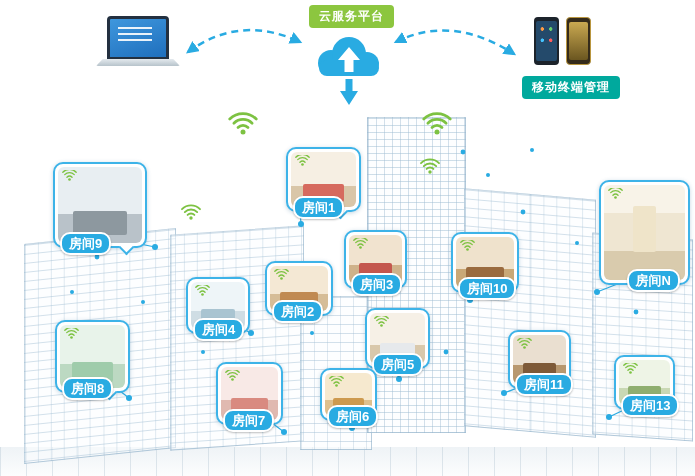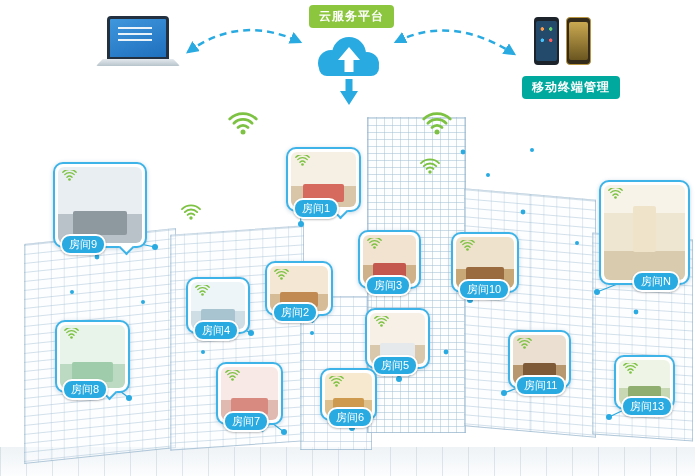--- a/index.html
+++ b/index.html
@@ -50,22 +50,22 @@
     padding:3px;box-sizing:border-box;box-shadow:0 1px 4px rgba(60,120,160,.3);}
   .room::before{content:"";position:absolute;width:9px;height:9px;background:#fff;
     border-right:2px solid #3db3e8;border-bottom:2px solid #3db3e8;bottom:-7px;right:13px;
     transform:rotate(45deg);}
   .room-photo{width:100%;height:100%;border-radius:6px;position:relative;overflow:hidden;
     background:linear-gradient(to bottom,var(--wall,#f2ead9) 0 62%,var(--floor,#cdb794) 62% 100%);}
   .room-photo::after{content:"";position:absolute;left:18%;right:18%;bottom:10%;height:32%;
     background:var(--furn,#b98b5e);border-radius:2px;}
   .mini-wifi{position:absolute;top:3px;left:4px;z-index:2;}
   .room-pill{position:absolute;left:5px;bottom:-9px;z-index:3;background:#29abe2;border:2px solid #fff;
-    color:#fff;font-size:11px;line-height:1;padding:3px 7px;border-radius:10px;white-space:nowrap;
-    box-shadow:0 1px 2px rgba(0,0,0,.25);font-weight:normal;}
+    color:#fff;font-size:13px;line-height:1;padding:3px 7px;border-radius:10px;white-space:nowrap;
+    box-shadow:0 1px 2px rgba(0,0,0,.25);font-weight:bold;}
   
   .p-office{--wall:#e8eef2;--floor:#b9c2c9;--furn:#8d989f;}
   .p-bath{--wall:#f6efe3;--floor:#d9c6a8;--furn:#d66a5e;}
   .p-warm{--wall:#f4e8d4;--floor:#d6bd97;--furn:#c08a52;}
   .p-warm2{--wall:#f1e3cf;--floor:#cfb28a;--furn:#c4574e;}
   .p-wood{--wall:#efe2cc;--floor:#c9a877;--furn:#9a6b3f;}
   .p-bed{--wall:#f6f0e6;--floor:#d9c8ab;--furn:#e6e9ec;}
   .p-mint{--wall:#e8f3ea;--floor:#bcd9c2;--furn:#9fccab;}
   .p-bright{--wall:#eef5f8;--floor:#cfdde4;--furn:#a9c4d1;}
   .p-pink{--wall:#f8e9e6;--floor:#e0b9b0;--furn:#d98a80;}
@@ -226,21 +226,21 @@
       <svg class="mini-wifi" viewBox="0 0 20 15" width="15" height="11">
           <circle cx="10" cy="13" r="1.8" fill="#7dc242"></circle>
           <path d="M6.5,9.8 A5,5 0 0 1 13.5,9.8" fill="none" stroke="#7dc242" stroke-width="1.8" stroke-linecap="round"></path>
           <path d="M3.5,6.3 A9.2,9.2 0 0 1 16.5,6.3" fill="none" stroke="#7dc242" stroke-width="1.8" stroke-linecap="round"></path>
           <path d="M0.9,3 A12.8,12.8 0 0 1 19.1,3" fill="none" stroke="#7dc242" stroke-width="1.8" stroke-linecap="round"></path>
         </svg>
     </div>
     <span class="room-pill">房间2</span>
   </div>
 
-  <div class="room" style="left:358px;top:230px;width:63px;height:59px;">
+  <div class="room" style="left:344px;top:230px;width:63px;height:59px;">
     <div class="room-photo p-warm2">
       <svg class="mini-wifi" viewBox="0 0 20 15" width="15" height="11">
           <circle cx="10" cy="13" r="1.8" fill="#7dc242"></circle>
           <path d="M6.5,9.8 A5,5 0 0 1 13.5,9.8" fill="none" stroke="#7dc242" stroke-width="1.8" stroke-linecap="round"></path>
           <path d="M3.5,6.3 A9.2,9.2 0 0 1 16.5,6.3" fill="none" stroke="#7dc242" stroke-width="1.8" stroke-linecap="round"></path>
           <path d="M0.9,3 A12.8,12.8 0 0 1 19.1,3" fill="none" stroke="#7dc242" stroke-width="1.8" stroke-linecap="round"></path>
         </svg>
     </div>
     <span class="room-pill">房间3</span>
   </div>

